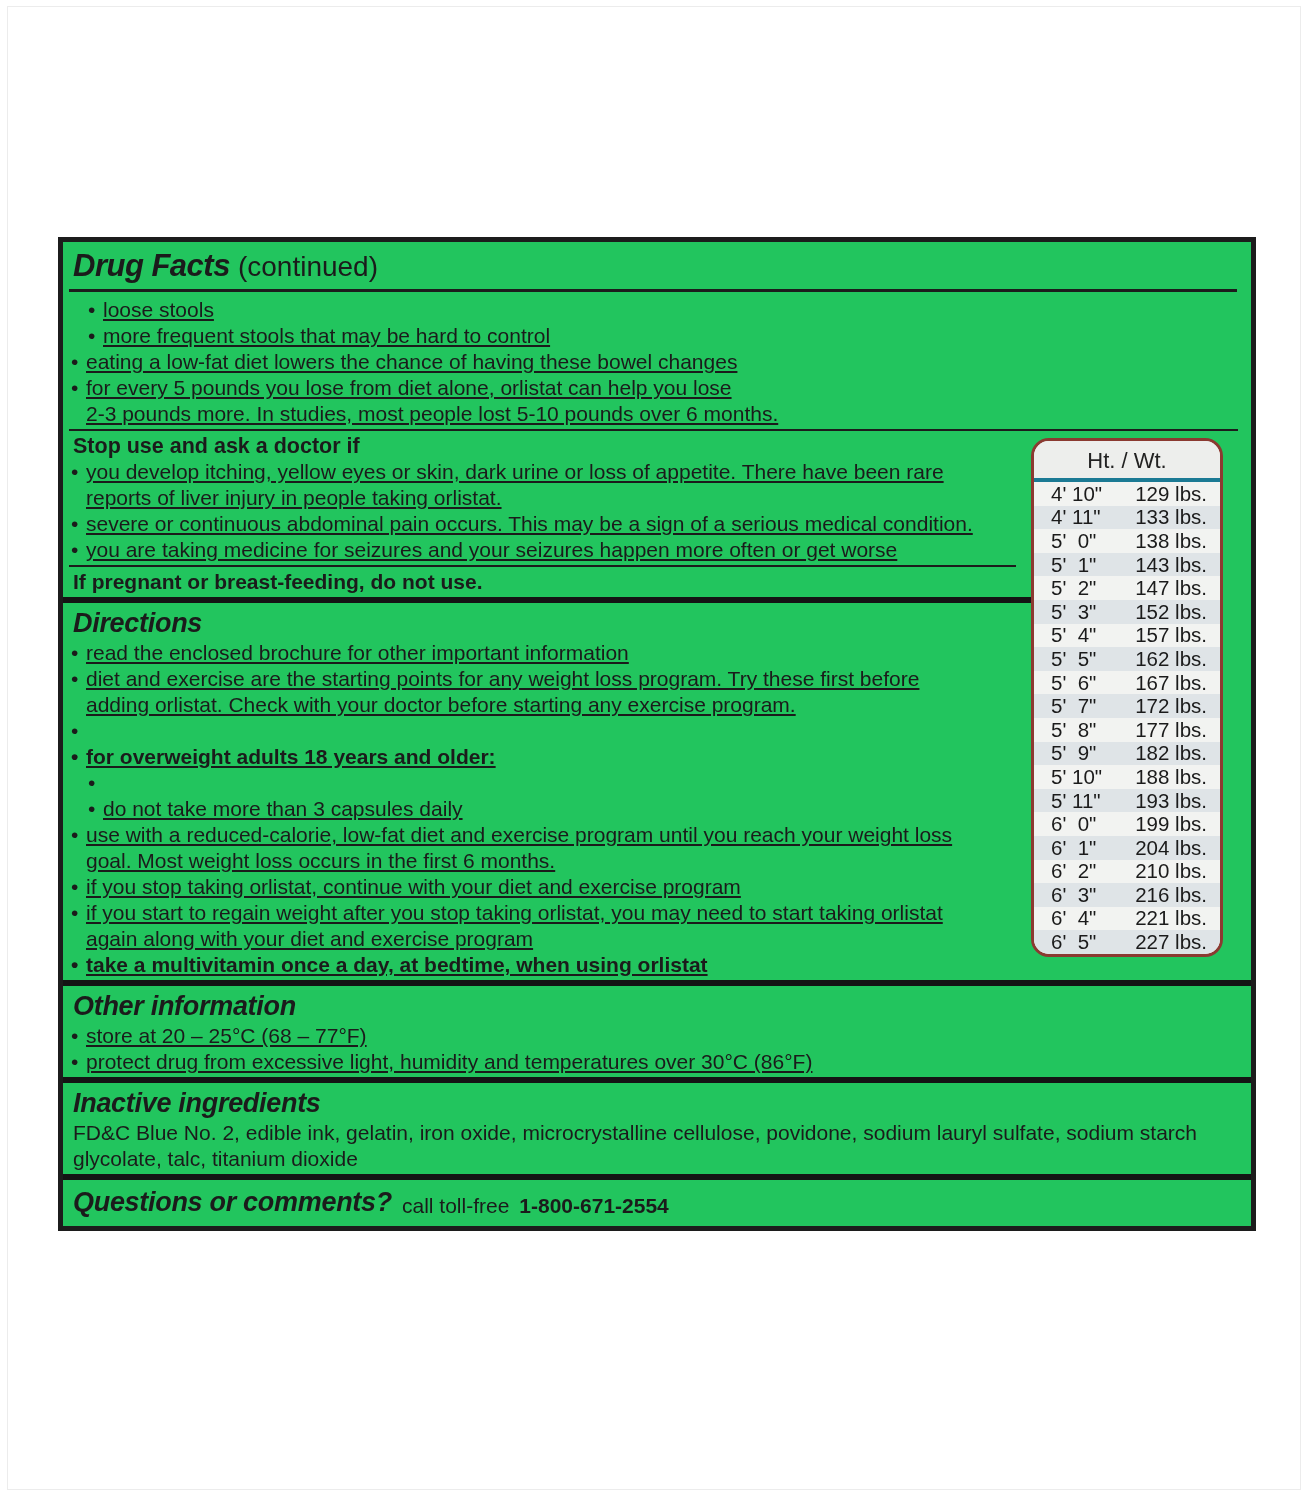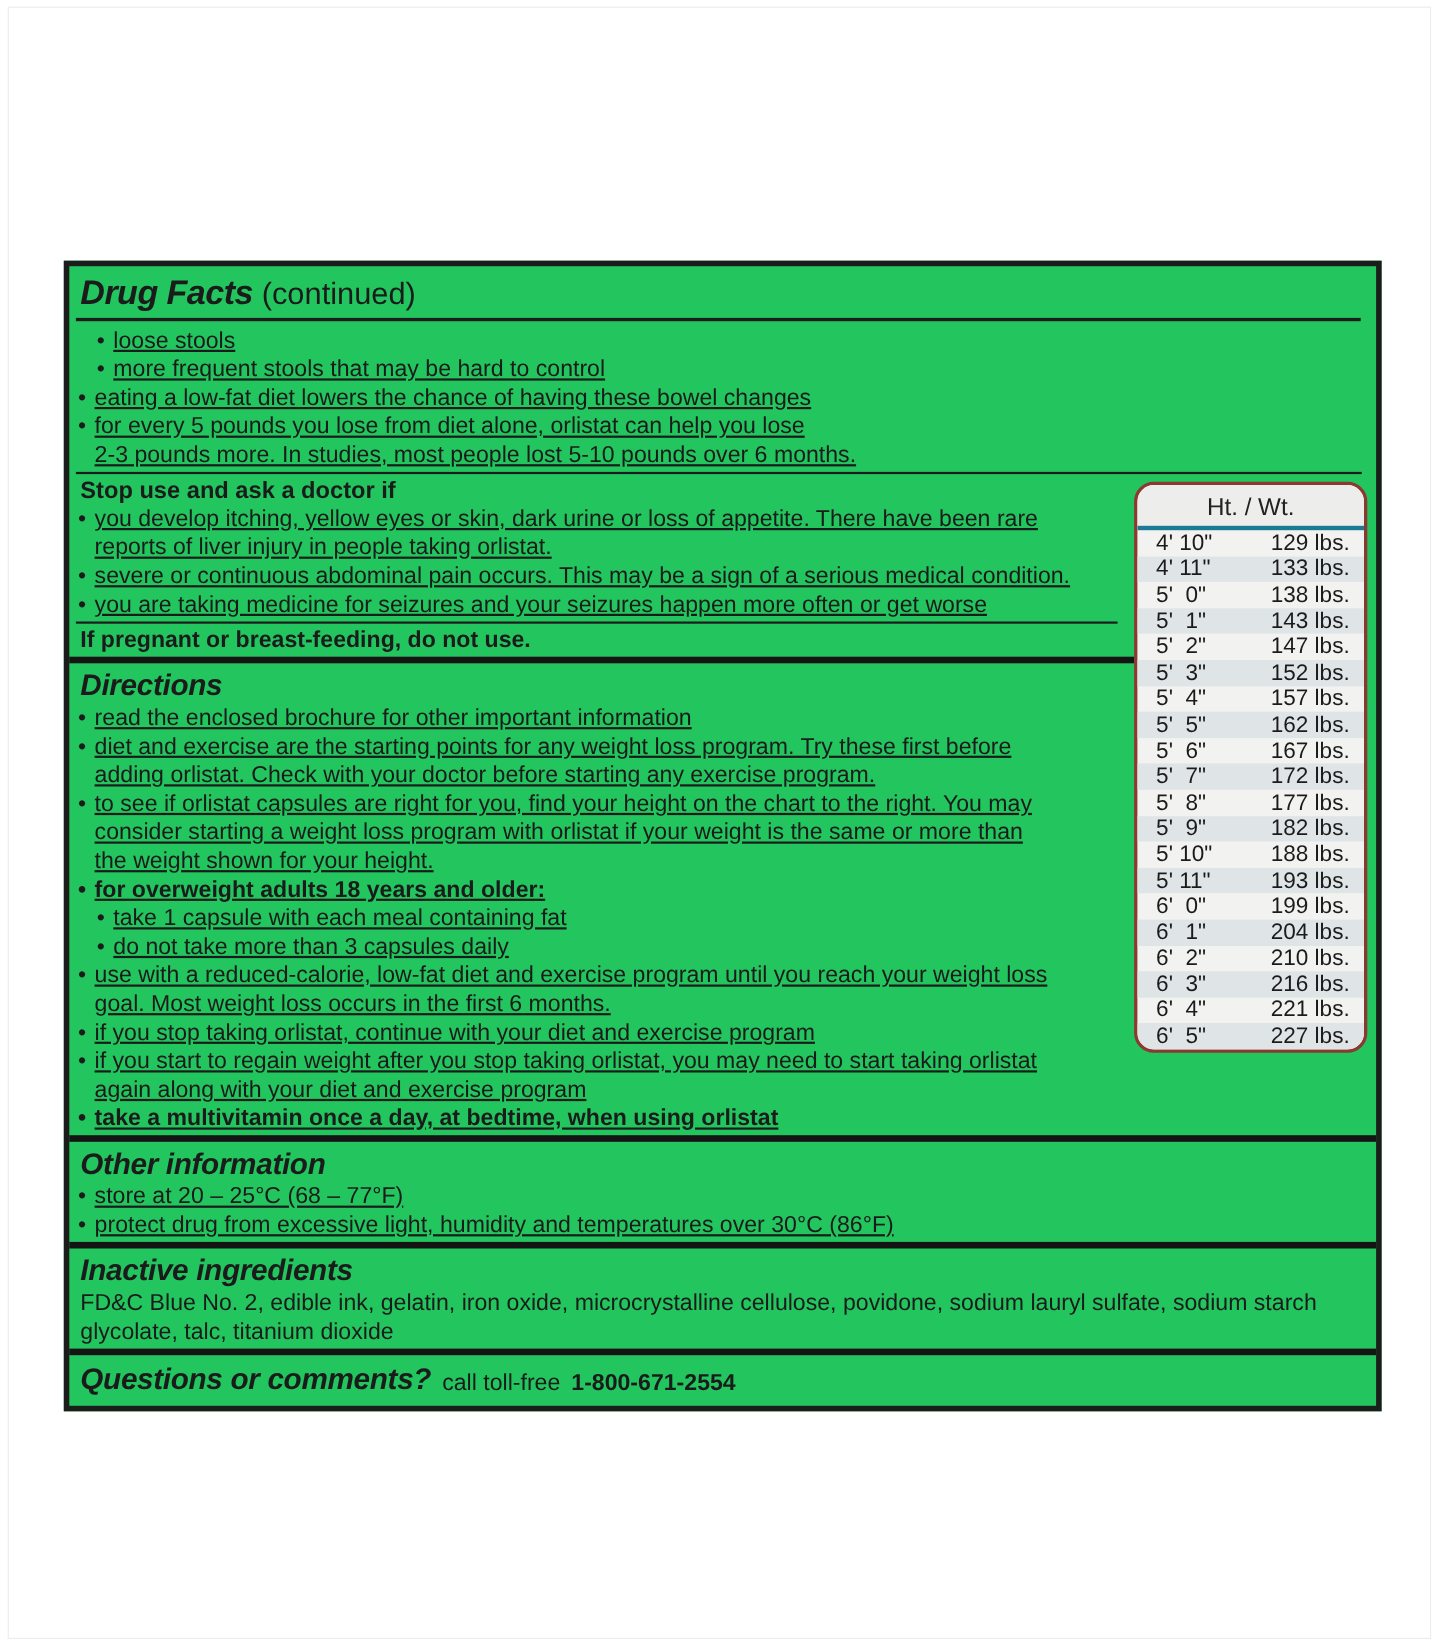--- a/index.html
+++ b/index.html
@@ -45,21 +45,21 @@
   .rule-thin.short { width:947px; margin-right:0; }
   .rule-thick { height:6px; background:#141414; margin:2px 0; }
   .rule-thick.short { width:968px; }
   
   .questions { display:flex; align-items:flex-end; gap:10px; padding:5px 0 8px 10px; }
   .q-head { font-size:27px; font-weight:bold; font-style:italic; letter-spacing:-0.3px; }
   .q-mid { font-size:21px; }
   .q-phone { font-size:21px; font-weight:bold; }
   
   .htwt {
-    position:absolute; left:968px; top:196px; width:212px;
+    position:absolute; left:968px; top:196px; width:192px;
     box-sizing:border-box;
     border:3px solid var(--maroon,#8b3a31); border-radius:18px;
     background:#f2f3f1; overflow:hidden;
   }
   .htwt-header {
     height:37px; background:#edeeec; text-align:center;
     font-size:22px; line-height:39px; color:#222;
   }
   .htwt-teal { height:4px; background:var(--teal,#1b7a94); }
   .trow {
@@ -142,31 +142,27 @@
             <span class="dot">•</span>
             <span class="bt">read the enclosed brochure for other important information</span>
           </div>
           <div class="bi">
             <span class="dot">•</span>
             <span class="bt">diet and exercise are the starting points for any weight loss program. Try these first before
 adding orlistat. Check with your doctor before starting any exercise program.</span>
           </div>
           <div class="bi">
             <span class="dot">•</span>
-            <span class="bt">to see if orlistat capsules are right for you, find your height on the chart to the right. You may
-consider starting a weight loss program with orlistat if your weight is the same or more than
-the weight shown for your height.</span>
           </div>
           <div class="bi b">
             <span class="dot">•</span>
             <span class="bt">for overweight adults 18 years and older:</span>
           </div>
           <div class="bi ind">
             <span class="dot">•</span>
-            <span class="bt">take 1 capsule with each meal containing fat</span>
           </div>
           <div class="bi ind">
             <span class="dot">•</span>
             <span class="bt">do not take more than 3 capsules daily</span>
           </div>
           <div class="bi">
             <span class="dot">•</span>
             <span class="bt">use with a reduced-calorie, low-fat diet and exercise program until you reach your weight loss
 goal. Most weight loss occurs in the first 6 months.</span>
           </div>

